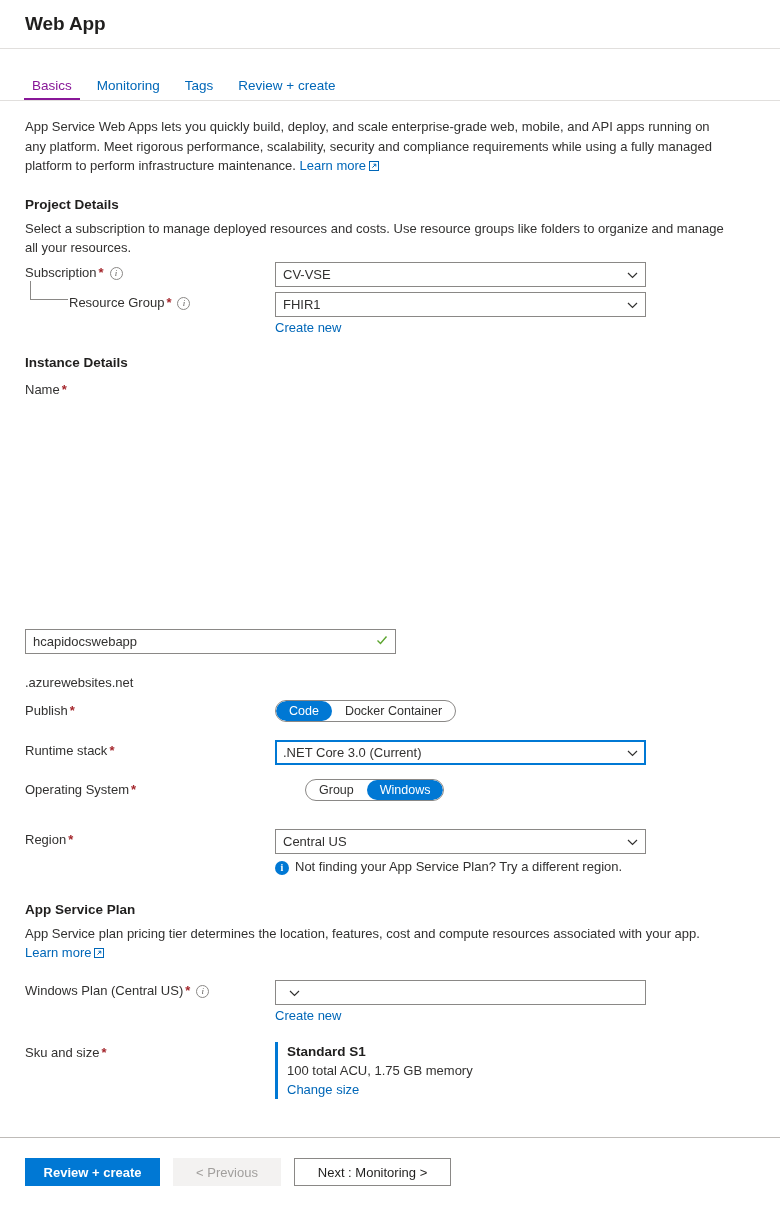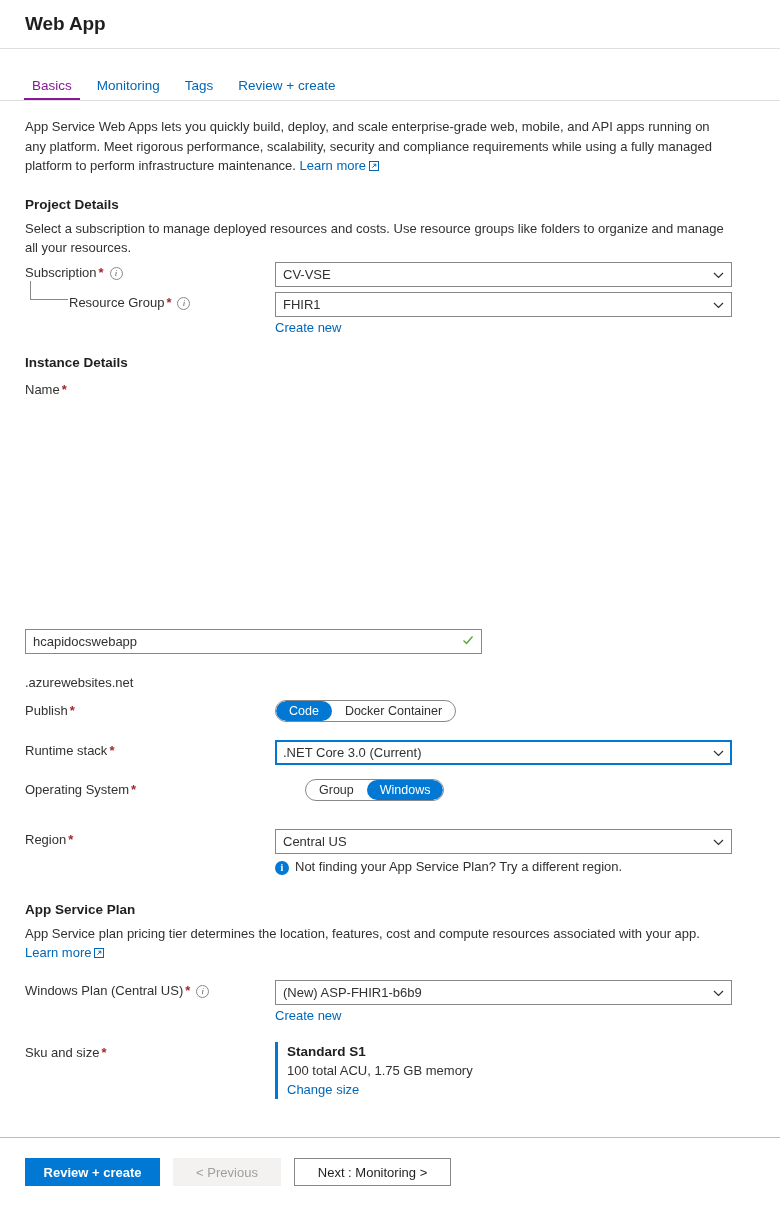--- a/index.html
+++ b/index.html
@@ -135,21 +135,21 @@
     font-style: italic;
     font-family: "Liberation Serif", serif;
     vertical-align: 1px;
     margin-left: 6px;
     cursor: pointer;
   }
 
   
   .select,
   .textbox {
-    width: 457px;
+    width: 371px;
     height: 25px;
     border: 1px solid #8a8886;
     background: #ffffff;
     font-size: 13px;
     color: #323130;
     display: flex;
     align-items: center;
     padding: 0 7px;
     position: relative;
     cursor: pointer;
@@ -452,21 +452,20 @@
           </svg></span>
     </span>
   </p>
 
   <div class="row" style="margin-top:17px;">
     <div class="label-col">
       <span>Windows Plan (Central US)</span><span class="req">*</span><span class="info-icon">i</span>
     </div>
     <div class="field-col">
       <div class="select">
-        <span class="val">(New) ASP-FHIR1-b6b9</span>
         <span class="chev"><svg width="11" height="11" viewBox="0 0 11 11">
               <path d="M1 3 L5.5 7.5 L10 3" fill="none" stroke="#323130" stroke-width="1.2"></path>
             </svg></span>
       </div>
       <div class="sub-link">
         <span class="link">Create new</span>
       </div>
     </div>
   </div>
 

